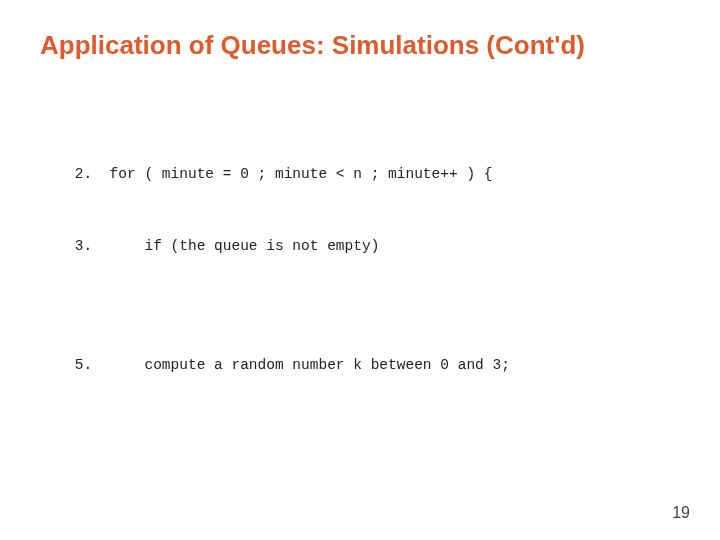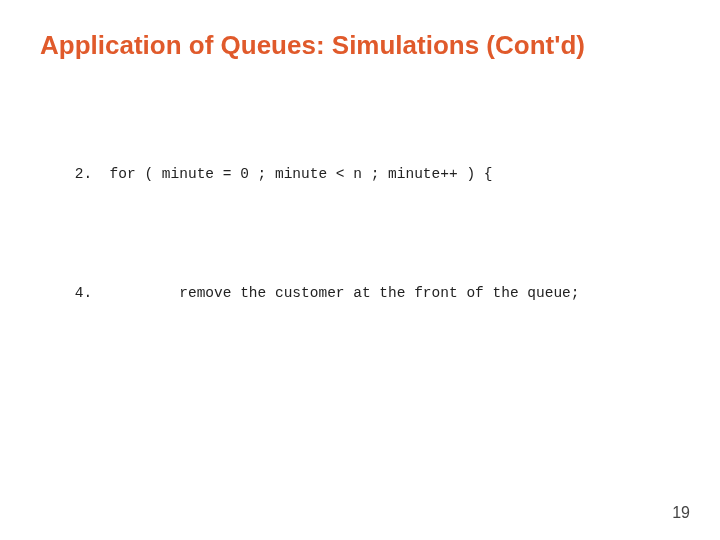--- a/index.html
+++ b/index.html
@@ -52,23 +52,24 @@
 </head>
 <body>
 
 <div class="slide-container">
   <h1 class="slide-title">Application of Queues: Simulations (Cont'd)</h1>
 
   <div class="code-block">
     <br>
     <span>2.  for ( minute = 0 ; minute &lt; n ; minute++ ) {</span>
     <br>
+    <span>3.      if (the queue is not empty)</span>
     <br>
-    <span>4.          remove the customer at the front of the queue;</span>
     <br>
+    <span>5.      compute a random number k between 0 and 3;</span>
     <br>
     <br>
     
     <br>
     
     <br>
     
     <br>
     
     <br>

